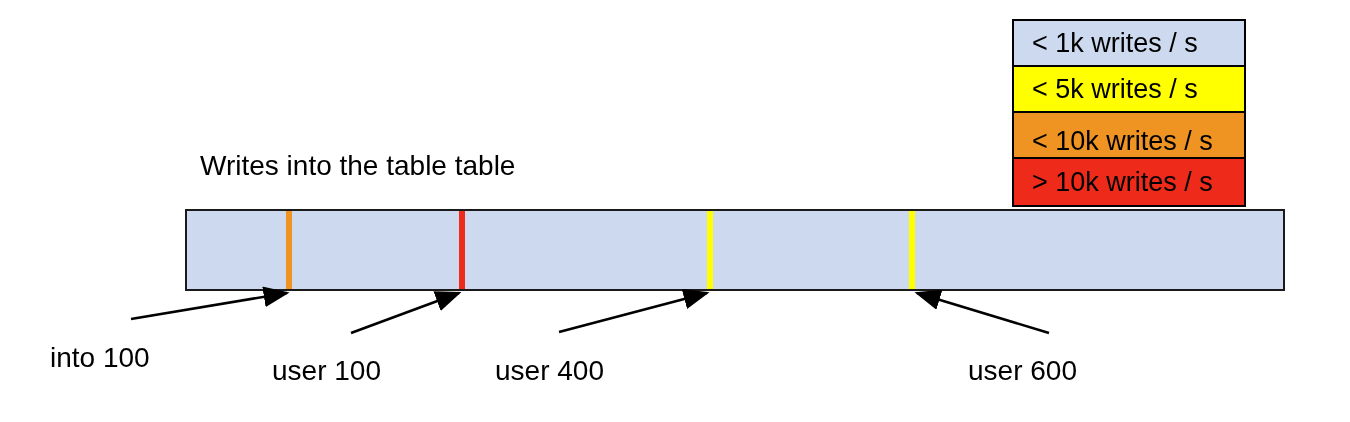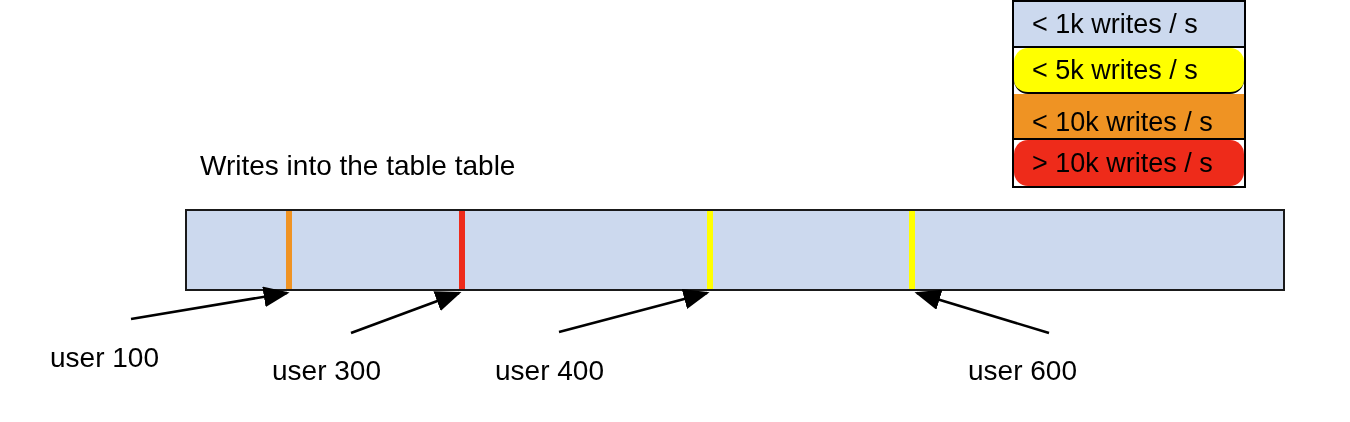--- a/index.html
+++ b/index.html
@@ -15,21 +15,21 @@
     width: 1350px;
     height: 422px;
     background: #ffffff;
     overflow: hidden;
   }
 
   
   #legend {
     position: absolute;
     left: 1012px;
-    top: 0;
+    top: 19px;
     width: 234px;
     border: 2px solid #000000;
     box-sizing: border-box;
   }
   .legend-row {
     height: 46px;
     box-sizing: border-box;
     border-bottom: 2px solid #000000;
     display: flex;
     align-items: center;
@@ -88,27 +88,27 @@
 </style>
 </head>
 <body>
 
 <div id="canvas">
 
   <div id="legend">
     <div class="legend-row" style="background:#ccd9ee;">
       <span>&lt; 1k writes / s</span>
     </div>
-    <div class="legend-row" style="background:#ffff00;border-radius:14px;">
+    <div class="legend-row" style="background:#ffff00;">
       <span>&lt; 5k writes / s</span>
     </div>
     <div class="legend-row" style="background:#ef9323;align-items:flex-end;">
       <span>&lt; 10k writes / s</span>
     </div>
-    <div class="legend-row" style="background:#ee2b1a;border-radius:14px;">
+    <div class="legend-row" style="background:#ee2b1a;">
       <span>&gt; 10k writes / s</span>
     </div>
   </div>
 
   <div id="caption">Writes into the table table</div>
 
   <div id="bar" style="background:#ccd9ee;">
     <div class="marker" style="left:99px;  background:#ef9323;"></div>
     <div class="marker" style="left:272px; background:#ee2b1a;"></div>
     <div class="marker" style="left:520px; background:#ffff00;"></div>
@@ -120,18 +120,18 @@
       <marker id="arrowhead" markerWidth="10" markerHeight="8" refX="9" refY="4" orient="auto" markerUnits="strokeWidth">
         <path d="M0,0 L10,4 L0,8 Z" fill="#000000"></path>
       </marker>
     </defs>
     <line x1="131" y1="319" x2="287" y2="293" stroke="#000000" stroke-width="2.6" marker-end="url(#arrowhead)"></line>
     <line x1="351" y1="333" x2="459" y2="293" stroke="#000000" stroke-width="2.6" marker-end="url(#arrowhead)"></line>
     <line x1="559" y1="332" x2="707" y2="293" stroke="#000000" stroke-width="2.6" marker-end="url(#arrowhead)"></line>
     <line x1="1049" y1="333" x2="917" y2="293" stroke="#000000" stroke-width="2.6" marker-end="url(#arrowhead)"></line>
   </svg>
 
-  <div class="user-label" style="left:50px;  top:342px;">user 100</div>
-  <div class="user-label" style="left:272px; top:355px;">user 300</div>
+  <div class="user-label" style="left:50px;  top:342px;">into 100</div>
+  <div class="user-label" style="left:272px; top:355px;">user 100</div>
   <div class="user-label" style="left:495px; top:355px;">user 400</div>
   <div class="user-label" style="left:968px; top:355px;">user 600</div>
 
 </div>
 
 </body></html>

